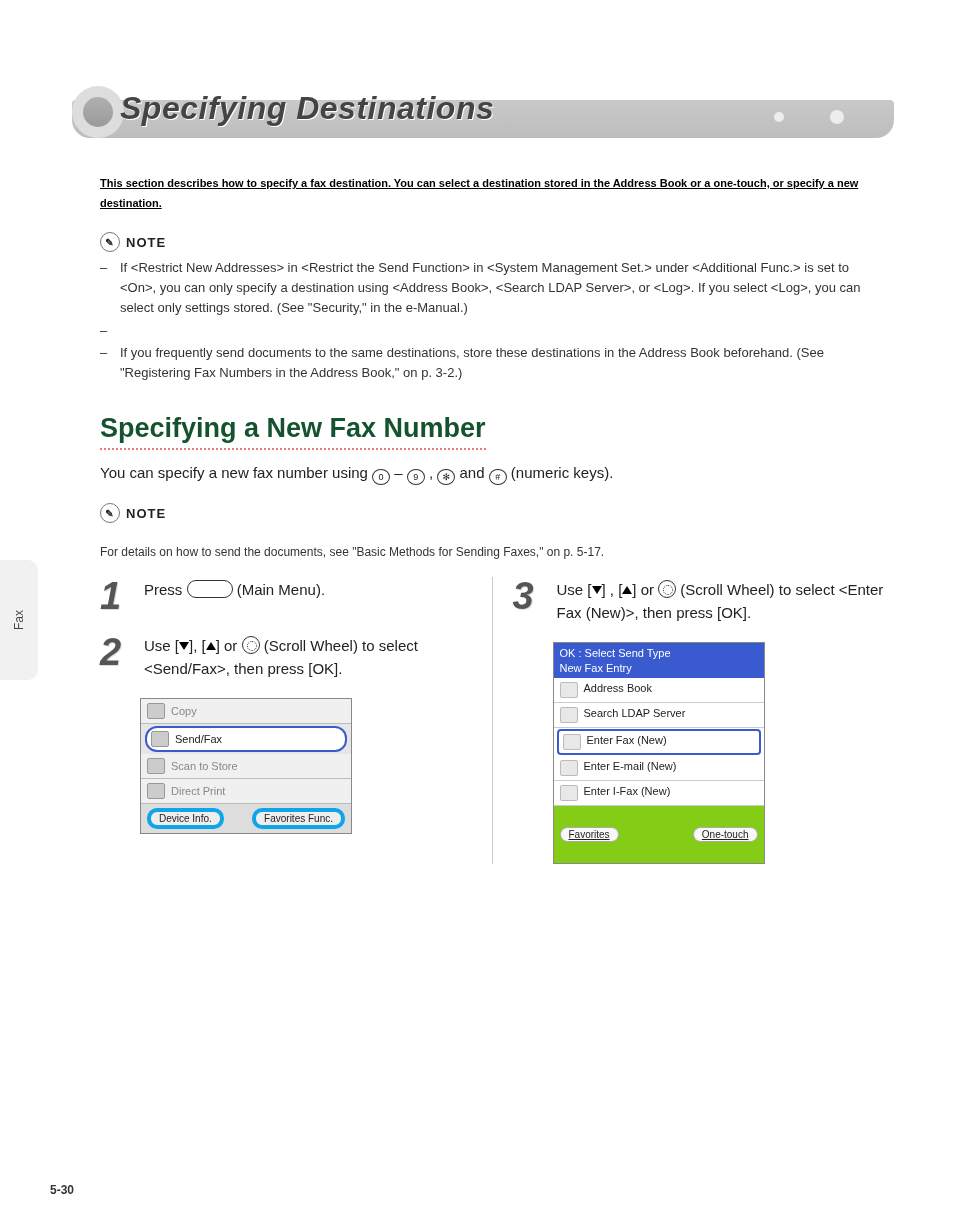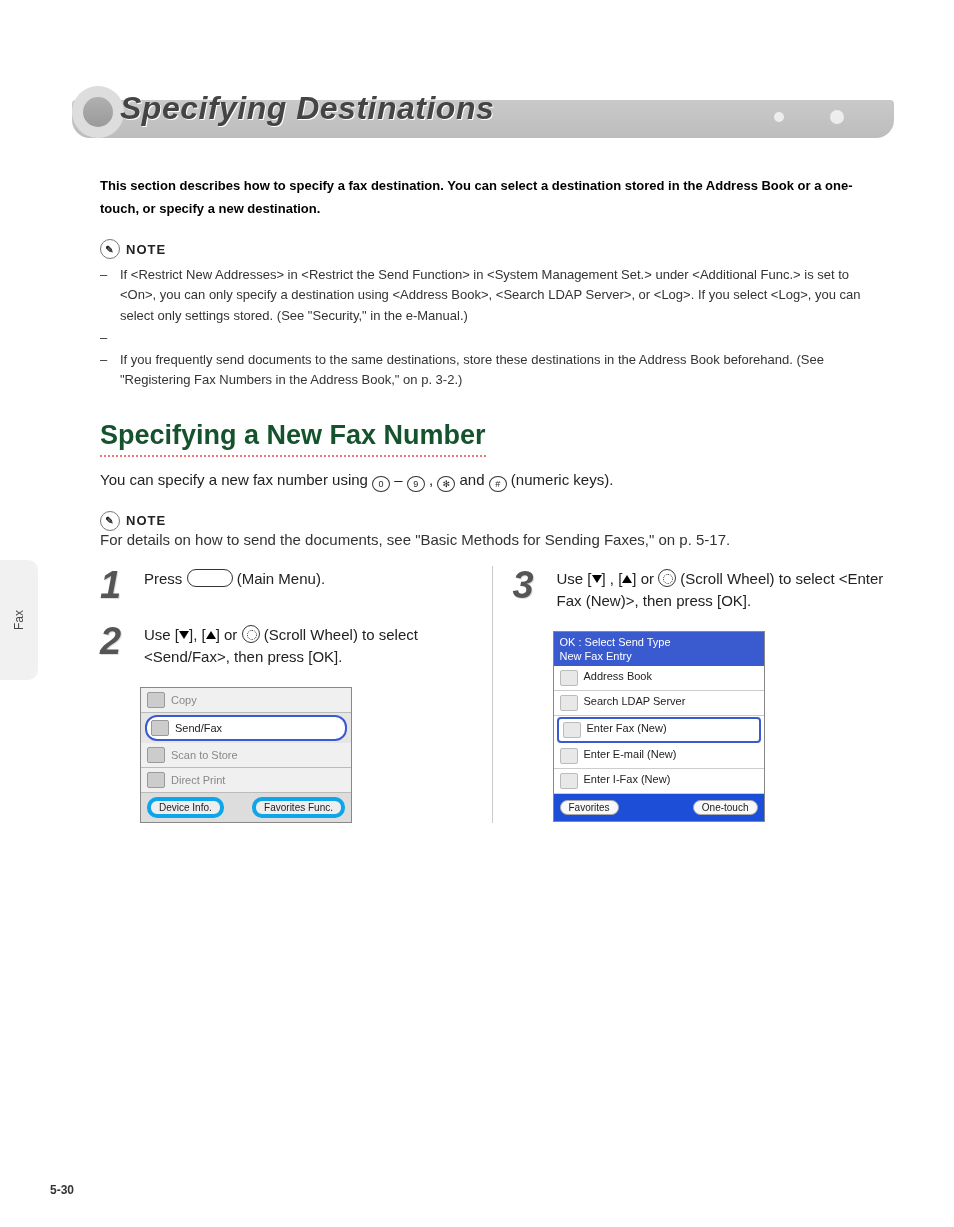--- a/index.html
+++ b/index.html
@@ -84,23 +84,24 @@
     font-style: italic;
     color: #444;
     text-shadow: 1px 1px 0 #fff;
     letter-spacing: 0.5px;
   }
   .content {
     margin: 30px 70px 0 100px;
   }
   .intro {
     font-weight: 800;
-    font-size: 13px;
+    font-size: 11px;
     line-height: 1.8;
     color: #000;
+    text-decoration: underline;
   }
   .note-block {
     margin-top: 18px;
   }
   .note-label {
     display: inline-flex;
     align-items: center;
     gap: 6px;
     font-size: 13px;
     font-weight: 800;
@@ -177,22 +178,22 @@
   }
   .inline-wheel::before {
     content:"";
     position:absolute;
     left:4px; top:4px;
     width:8px; height:8px;
     border:1px dotted #333;
     border-radius:50%;
   }
   .sub-note {
-    font-size: 15px;
-    margin-top: 0;
+    font-size: 12px;
+    margin-top: 22px;
     color: #333;
   }
   .columns {
     margin-top: 18px;
     display: flex;
     gap: 20px;
   }
   .col {
     flex: 1;
     position: relative;
@@ -304,23 +305,24 @@
   .ds2-icon {
     width:16px; height:14px;
     background:#e8e8e8;
     border:1px solid #bbb;
     border-radius:2px;
     flex:0 0 16px;
   }
   .ds2-footer {
     display:flex;
     justify-content:space-between;
-    padding:6px 6px;
-    background:#1d4ed8;
+    padding:21px 6px;
+    background:#84cc16;
     font-size:10px;
+    text-decoration:underline;
   }
   .ds2-footer span {
     border:1px solid #aaa;
     border-radius:8px;
     padding:1px 8px;
     background:#f8f8f8;
   }
   .page-num {
     position:absolute;
     left: 50px;

